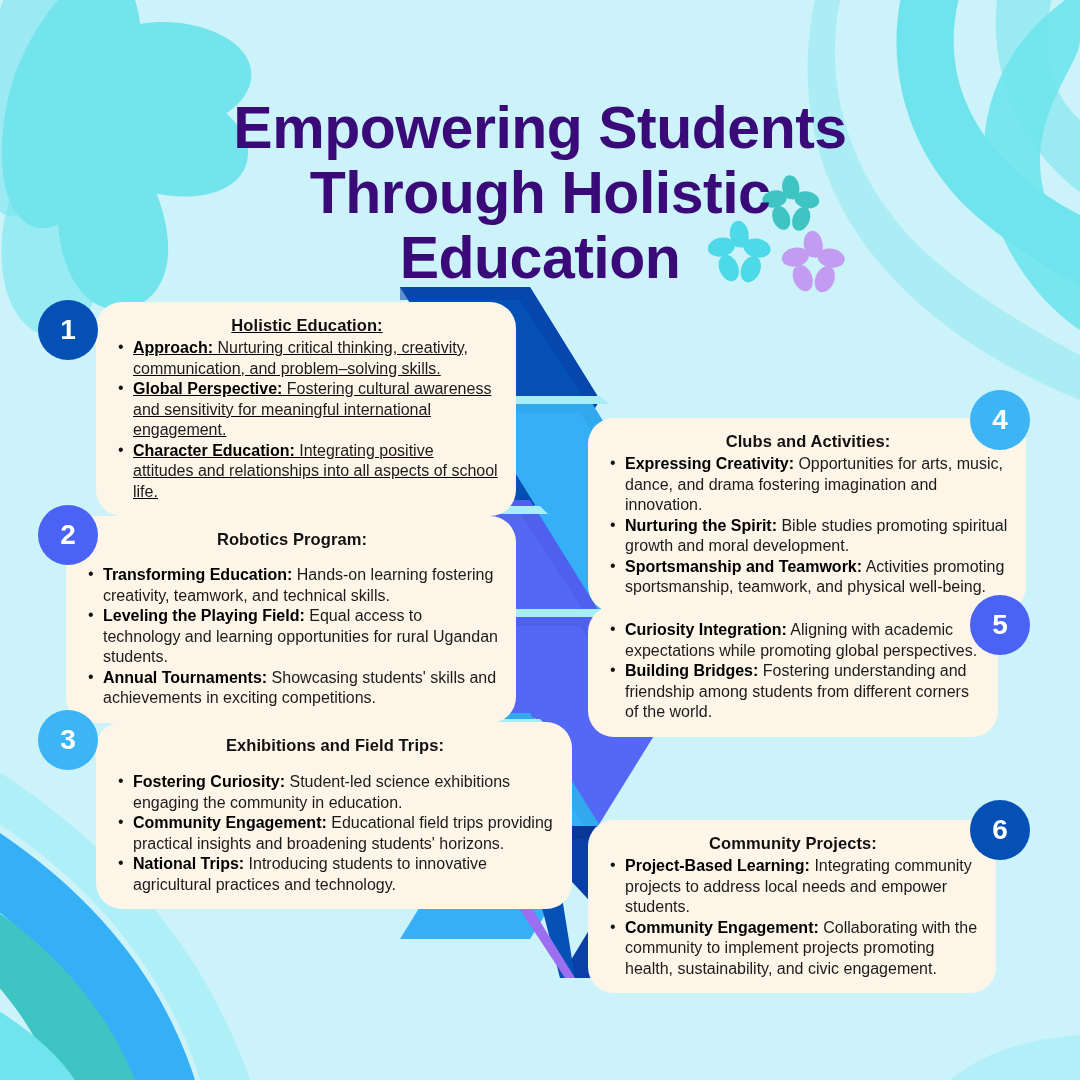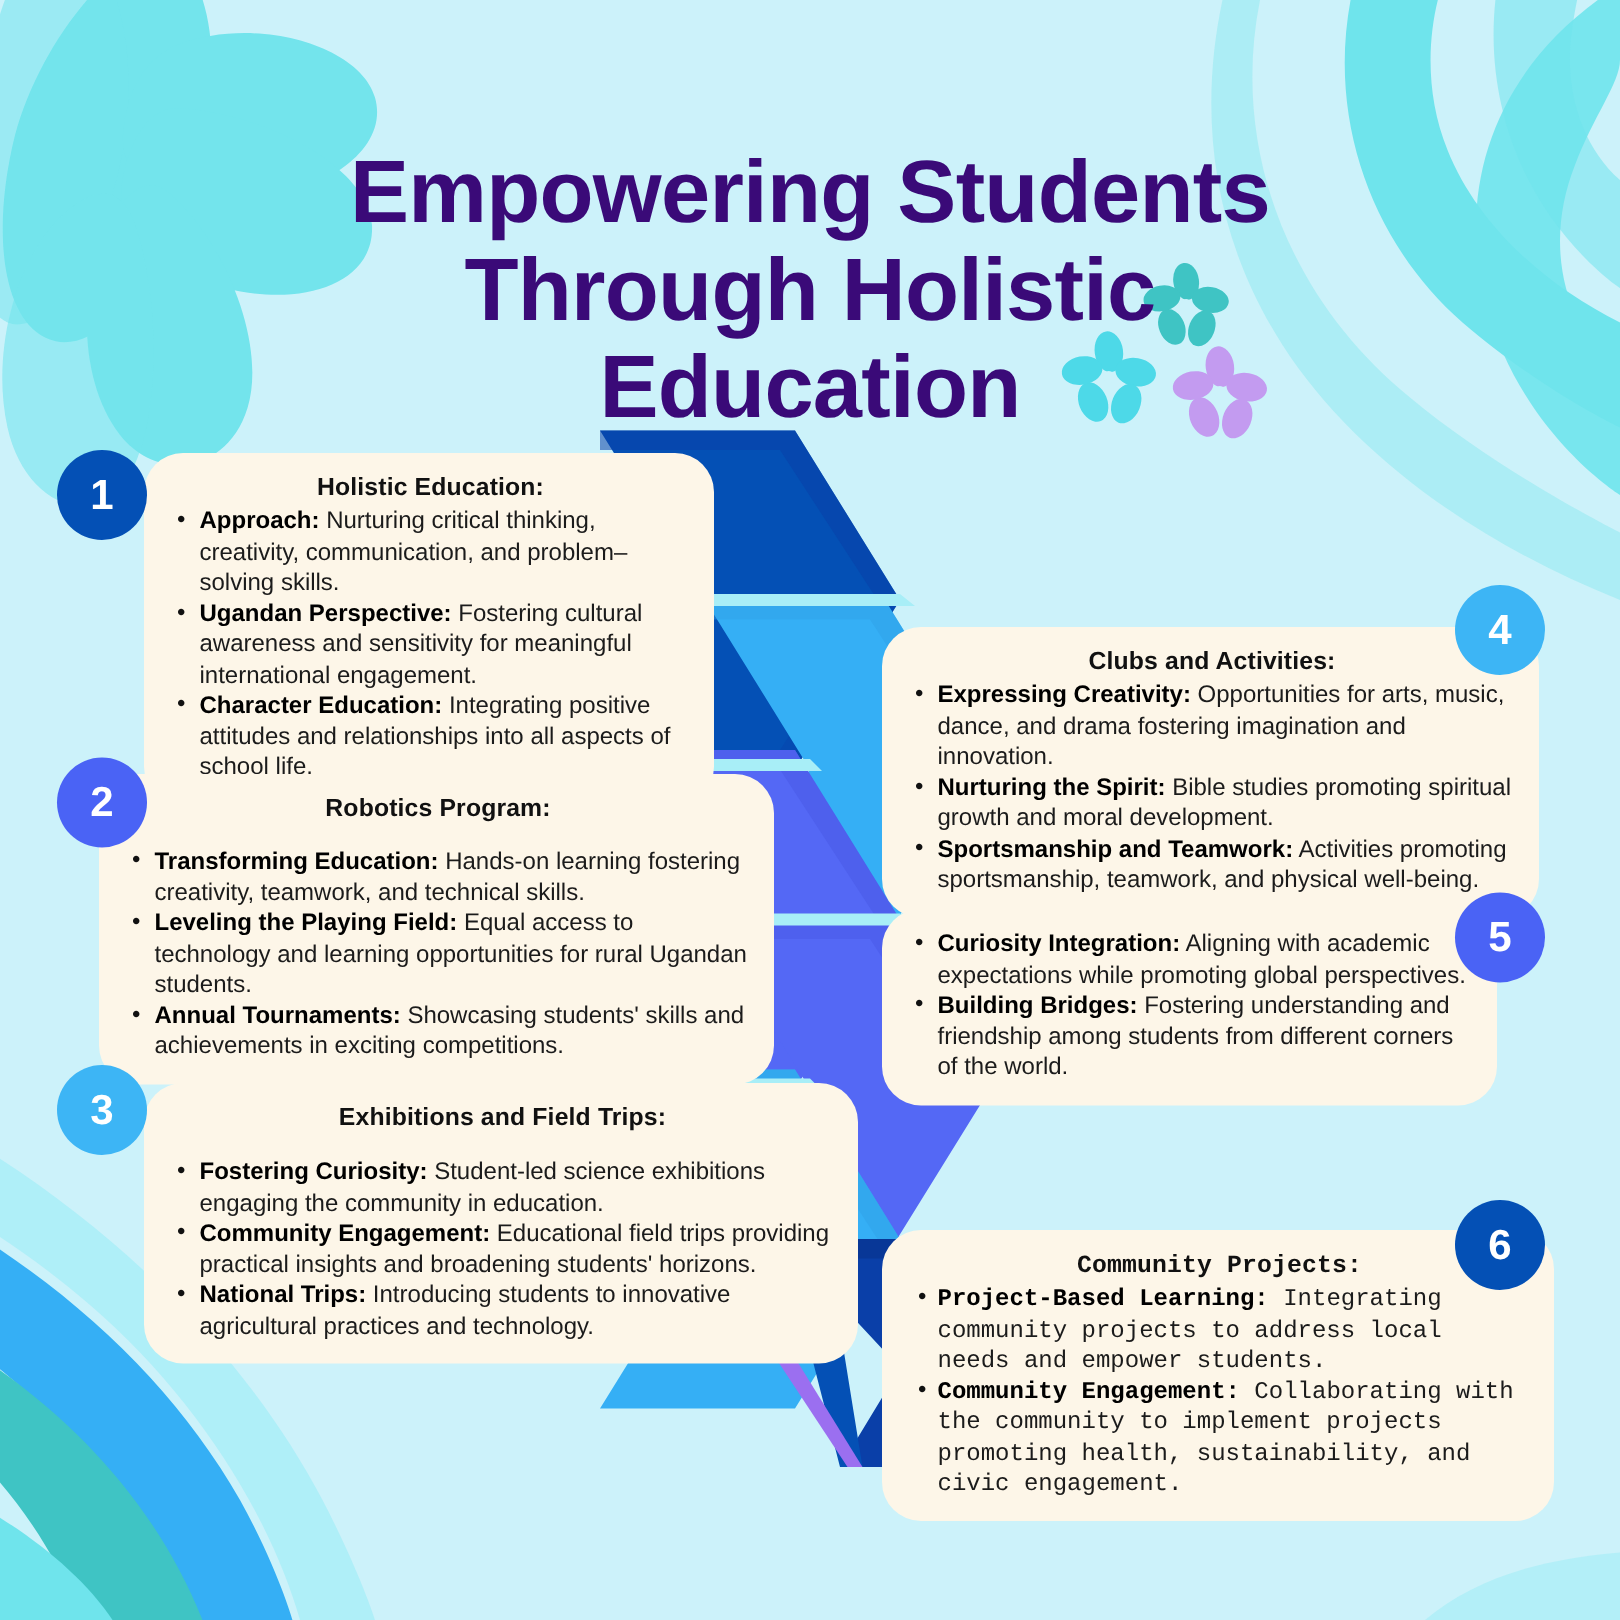--- a/index.html
+++ b/index.html
@@ -68,26 +68,26 @@
   .card li::before {
     content: "\2022";
     position: absolute;
     left: 2px; top: -1px;
     font-size: 16px;
     color: #111;
   }
   .card li b { font-weight: bold; color: #000; }
 
   
-  #card-1 { left: 96px;  top: 302px; width: 380px; }
+  #card-1 { left: 96px;  top: 302px; width: 420px; text-decoration: underline; }
   #card-2 { left: 66px;  top: 516px; width: 450px; }
   #card-3 { left: 96px;  top: 722px; width: 476px; }
   #card-4 { left: 588px; top: 418px; width: 438px; }
   #card-5 { left: 588px; top: 606px; width: 410px; }
-  #card-6 { left: 588px; top: 820px; width: 448px; font-family: Liberation Mono, monospace; }
+  #card-6 { left: 588px; top: 820px; width: 408px; }
 
   #card-2 .card-title { margin-bottom: 16px; }
   #card-3 .card-title { margin-bottom: 17px; }
 
   
   .badge {
     position: absolute;
     width: 60px; height: 60px;
     border-radius: 50%;
     z-index: 8;
@@ -219,21 +219,21 @@
     </g>
     <path d="M505,830 L560,900 L552,908 L496,838 Z" fill="#A8EEF7"></path>
 
     <path d="M512,876 L575,978 L565,978 L503,884 Z" fill="#9B6FF0"></path>
   </svg>
 
   <div class="card" id="card-1">
     <span class="card-title">Holistic Education:</span>
     <ul>
       <li><b>Approach:</b><span> Nurturing critical thinking, creativity, communication, and problem–solving skills.</span></li>
-      <li><b>Ugandan Perspective:</b><span> Fostering cultural awareness and sensitivity for meaningful international engagement.</span></li>
+      <li><b>Global Perspective:</b><span> Fostering cultural awareness and sensitivity for meaningful international engagement.</span></li>
       <li><b>Character Education:</b><span> Integrating positive attitudes and relationships into all aspects of school life.</span></li>
     </ul>
   </div>
 
   <div class="card" id="card-2">
     <span class="card-title">Robotics Program:</span>
     <ul>
       <li><b> Transforming Education:</b><span> Hands-on learning fostering creativity, teamwork, and technical skills.</span></li>
       <li><b>Leveling the Playing Field:</b><span> Equal access to technology and learning opportunities for rural Ugandan students.</span></li>
       <li><b>Annual Tournaments:</b><span> Showcasing students' skills and achievements in exciting competitions.</span></li>

